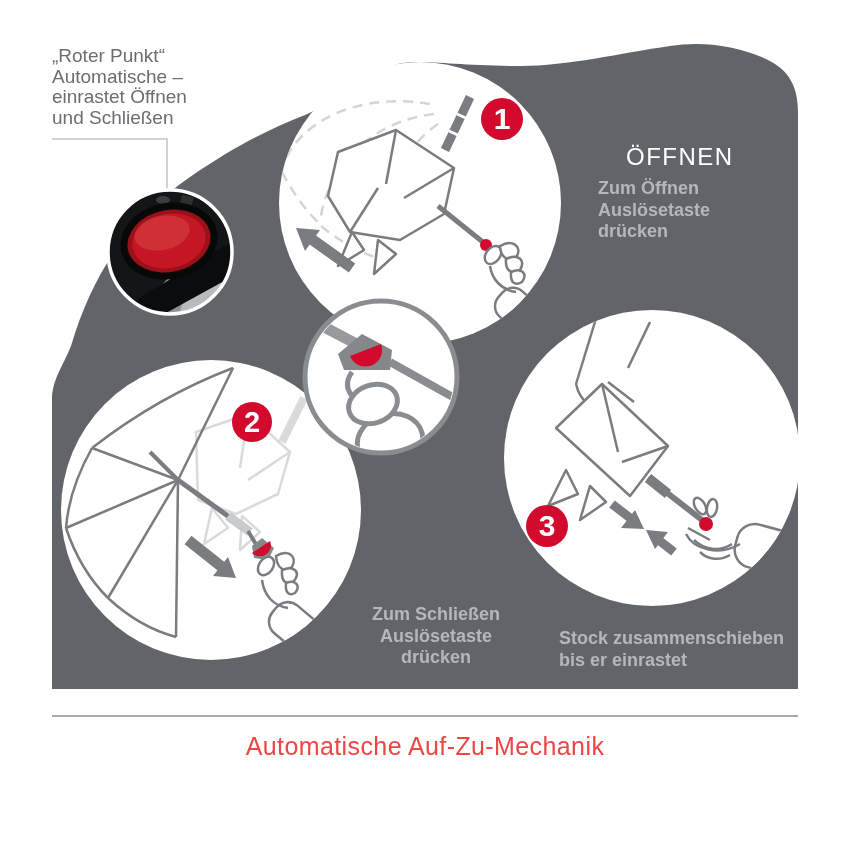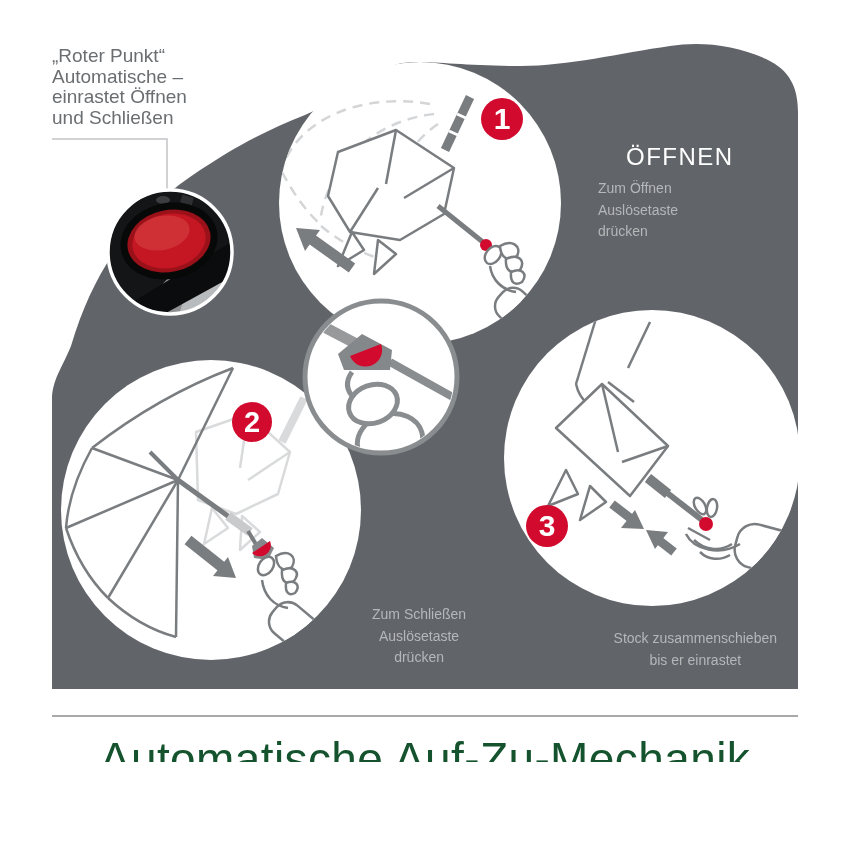--- a/index.html
+++ b/index.html
@@ -2,34 +2,34 @@
 <html><head>
 <meta charset="utf-8">
 <style>
   html,body{margin:0;padding:0;background:#ffffff;}
   #stage{position:relative;width:850px;height:762px;background:#ffffff;overflow:hidden;
          font-family:"Liberation Sans", sans-serif;}
   #artwork{position:absolute;left:0;top:0;}
   .abs{position:absolute;}
   .annotation{left:52px;top:46px;font-size:19px;line-height:20.6px;color:#6b6e71;}
   .step-heading{font-size:24px;letter-spacing:1.5px;color:#ffffff;font-weight:400;}
-  .step-body{font-size:14px;line-height:21.5px;color:#b5b7b9;font-weight:400;}
+  .step-body{font-size:18px;line-height:21.5px;color:#b5b7b9;font-weight:700;}
   .open-block{left:598px;top:143px;margin-left:28px;}
   .open-body{left:598px;top:178px;}
   .close-block{left:372px;top:570px;}
   .close-body{left:372px;top:604px;text-align:center;}
-  .collapse-body{right:73px;top:628px;text-align:center;}
+  .collapse-body{right:66px;top:628px;text-align:left;}
   .badge{position:absolute;background:#d20a2e;border-radius:50%;color:#ffffff;
          font-weight:bold;display:flex;align-items:center;justify-content:center;}
   .badge1{left:481px;top:98px;width:42px;height:42px;font-size:30px;}
   .badge2{left:232px;top:402px;width:40px;height:40px;font-size:29px;}
   .badge3{left:526px;top:505px;width:42px;height:42px;font-size:30px;}
   .separator{left:52px;top:715px;width:746px;height:2px;background:#a9a9a9;}
-  .footer-title{left:0;top:732px;width:850px;text-align:center;font-size:46px;
-                color:#14532d;letter-spacing:0.4px;}
+  .footer-title{left:0;top:732px;width:850px;text-align:center;font-size:25px;
+                color:#ef4444;letter-spacing:0.4px;}
 </style>
 </head>
 <body>
 
 <div id="stage">
 
 <svg id="artwork" width="850" height="850" viewBox="0 0 850 850">
   <defs>
     <clipPath id="clipPhoto">
           <circle cx="170" cy="252" r="61"></circle>

